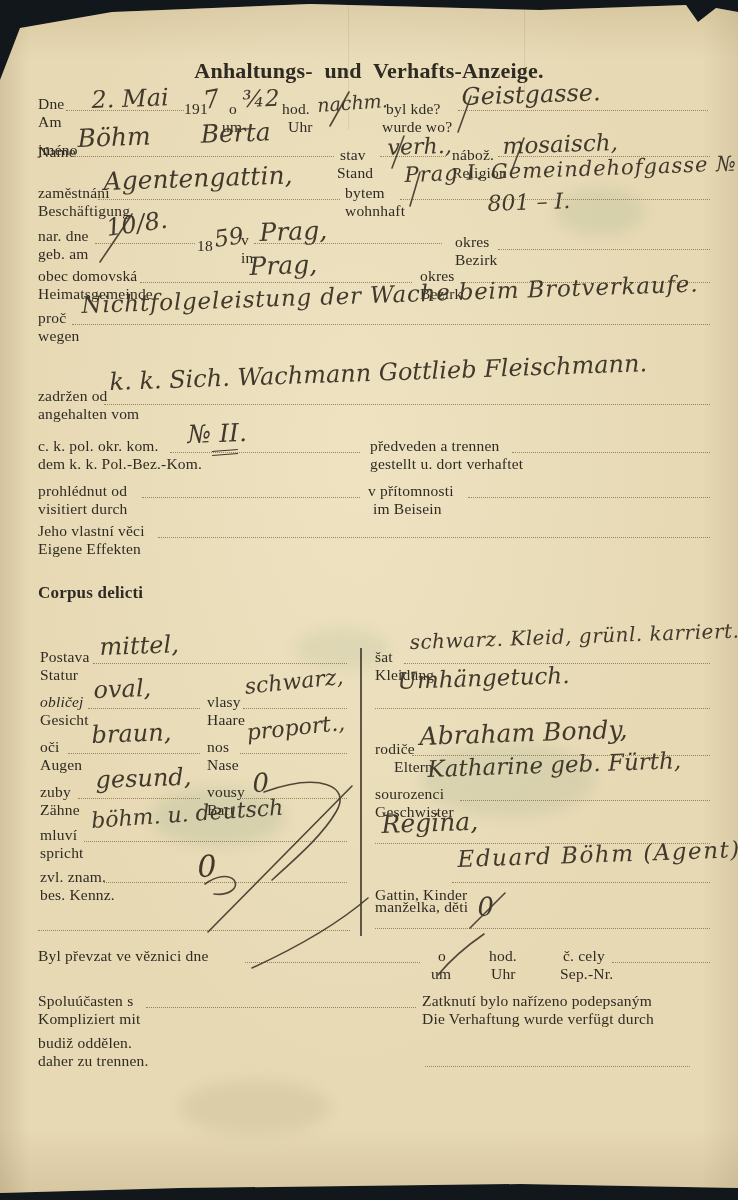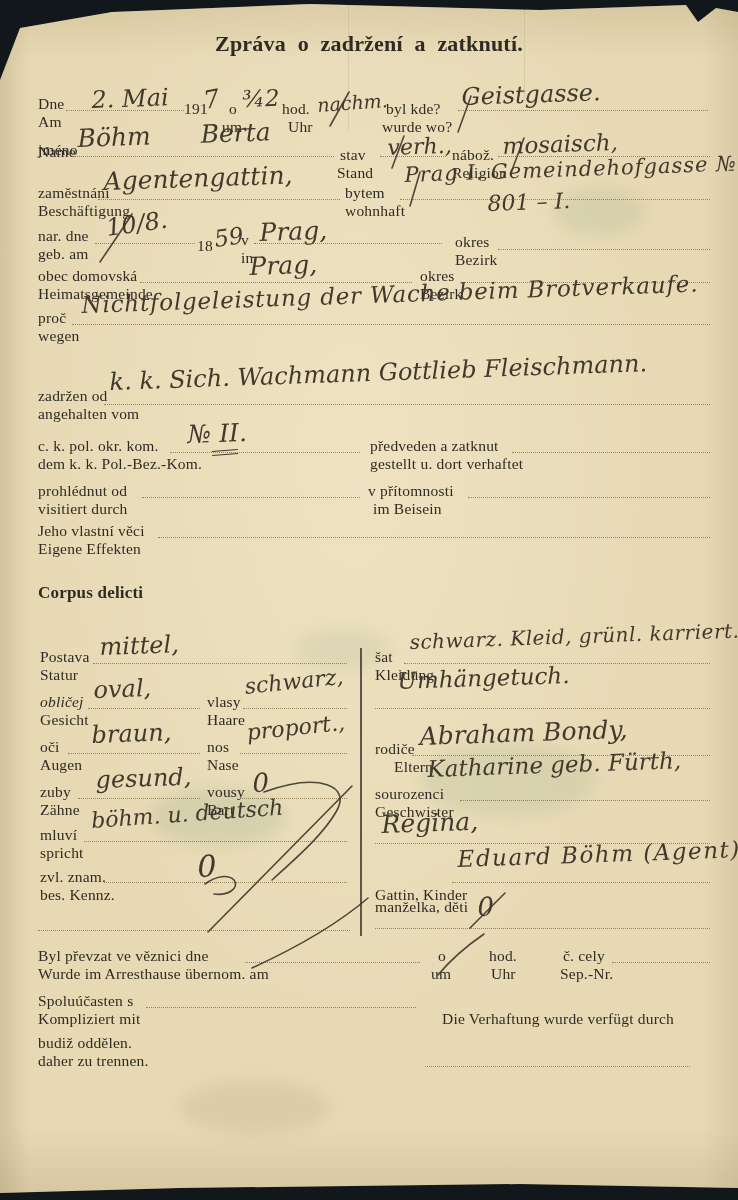--- a/index.html
+++ b/index.html
@@ -29,21 +29,21 @@
   <div id="paper">
 
     <div class="blot" style="left:555px;top:188px;width:90px;height:48px;background:rgba(130,160,120,.16);"></div>
     <div class="blot" style="left:150px;top:788px;width:135px;height:58px;background:rgba(125,155,118,.17);"></div>
     <div class="blot" style="left:420px;top:742px;width:175px;height:75px;background:rgba(125,155,118,.15);"></div>
     <div class="blot" style="left:295px;top:628px;width:95px;height:42px;background:rgba(125,155,118,.12);"></div>
     <div class="blot" style="left:180px;top:1080px;width:150px;height:55px;background:rgba(120,110,70,.10);"></div>
     <div class="crease" style="left:348px;top:0;height:130px;"></div>
     <div class="crease" style="left:524px;top:0;height:100px;"></div>
 
-    <div class="p" style="left:0;top:33px;width:738px;text-align:center;font-size:22px;font-weight:bold;word-spacing:6px;">Zpráva o zadržení a zatknutí.</div>
+    <div class="p" style="left:0;top:60px;width:738px;text-align:center;font-size:22px;font-weight:bold;word-spacing:6px;">Anhaltungs- und Verhafts-Anzeige.</div>
 
     <span class="p" style="left:38px;top:96px;">Dne</span>
     <span class="p" style="left:38px;top:114px;">Am</span>
     <div class="fl" style="left:66px;top:110px;width:118px;"></div>
     <span class="p" style="left:184px;top:101px;">191</span>
     <span class="h" style="left:206px;top:88px;font-size:25px;transform:rotate(-10deg);">7</span>
     <span class="p" style="left:229px;top:101px;">o</span>
     <span class="p" style="left:222px;top:119px;">um</span>
     <span class="h" style="left:243px;top:88px;font-size:23px;">¾2</span>
     <span class="p" style="left:282px;top:101px;">hod.</span>
@@ -108,21 +108,21 @@
     <span class="p" style="left:38px;top:388px;">zadržen od</span>
     <span class="p" style="left:38px;top:406px;">angehalten vom</span>
     <span class="h" style="left:110px;top:370px;font-size:24px;">k. k. Sich. Wachmann Gottlieb Fleischmann.</span>
     <div class="fl" style="left:104px;top:404px;width:606px;"></div>
 
     <span class="p" style="left:38px;top:438px;">c. k. pol. okr. kom.</span>
     <span class="p" style="left:38px;top:456px;">dem k. k. Pol.-Bez.-Kom.</span>
     <span class="h" style="left:188px;top:422px;font-size:25px;">№ II.</span>
     <div style="position:absolute;left:212px;top:450px;width:26px;height:3px;border-top:1px solid #41392c;border-bottom:1px solid #41392c;transform:rotate(-4deg);"></div>
     <div class="fl" style="left:170px;top:452px;width:190px;"></div>
-    <span class="p" style="left:370px;top:438px;">předveden a zatknut</span>
+    <span class="p" style="left:370px;top:438px;">předveden a trennen</span>
     <span class="p" style="left:370px;top:456px;">gestellt u. dort verhaftet</span>
     <div class="fl" style="left:512px;top:452px;width:198px;"></div>
 
     <span class="p" style="left:38px;top:483px;">prohlédnut od</span>
     <span class="p" style="left:38px;top:501px;">visitiert durch</span>
     <div class="fl" style="left:142px;top:497px;width:218px;"></div>
     <span class="p" style="left:368px;top:483px;">v přítomnosti</span>
     <span class="p" style="left:373px;top:501px;">im Beisein</span>
     <div class="fl" style="left:468px;top:497px;width:242px;"></div>
 
@@ -197,34 +197,34 @@
     <div class="fl" style="left:375px;top:843px;width:335px;"></div>
 
     <span class="p" style="left:375px;top:869px;margin-top:30px;">manželka, děti</span>
     <span class="p" style="left:375px;top:887px;">Gattin, Kinder</span>
     <span class="h" style="left:458px;top:848px;font-size:23px;letter-spacing:1.5px;">Eduard Böhm (Agent)</span>
     <div class="fl" style="left:452px;top:882px;width:258px;"></div>
     <span class="h" style="left:478px;top:894px;font-size:26px;">0</span>
     <div class="fl" style="left:375px;top:928px;width:335px;"></div>
 
     <span class="p" style="left:38px;top:948px;">Byl převzat ve věznici dne</span>
-    <span class="p" style="left:38px;top:966px;">Wurde im Arresthause übernom. am</span>
     <div class="fl" style="left:245px;top:962px;width:175px;"></div>
     <span class="p" style="left:438px;top:948px;">o</span>
     <span class="p" style="left:431px;top:966px;">um</span>
     <span class="p" style="left:489px;top:948px;">hod.</span>
     <span class="p" style="left:491px;top:966px;">Uhr</span>
     <span class="p" style="left:563px;top:948px;">č. cely</span>
     <span class="p" style="left:560px;top:966px;">Sep.-Nr.</span>
     <div class="fl" style="left:612px;top:962px;width:98px;"></div>
 
     <span class="p" style="left:38px;top:993px;">Spoluúčasten s</span>
     <span class="p" style="left:38px;top:1011px;">Kompliziert mit</span>
     <div class="fl" style="left:146px;top:1007px;width:270px;"></div>
-    <span class="p" style="left:422px;top:1011px;margin-left:20px;">Die Verhaftung wurde verfügt durch</span>
+    <span class="p" style="left:422px;top:993px;">Zatknutí bylo nařízeno podepsaným</span>
+    <span class="p" style="left:422px;top:1011px;">Die Verhaftung wurde verfügt durch</span>
 
     <span class="p" style="left:38px;top:1035px;">budiž oddělen.</span>
     <span class="p" style="left:38px;top:1053px;">daher zu trennen.</span>
 
     <div class="fl" style="left:425px;top:1066px;width:265px;"></div>
 
     <svg class="ink" width="738" height="1200" viewBox="0 0 738 1200">
       <g stroke="#3e372b" stroke-width="1.6" fill="none" stroke-linecap="round" opacity="0.9">
         <path d="M330,126 L349,92"></path>
         <path d="M458,132 L471,96"></path>

